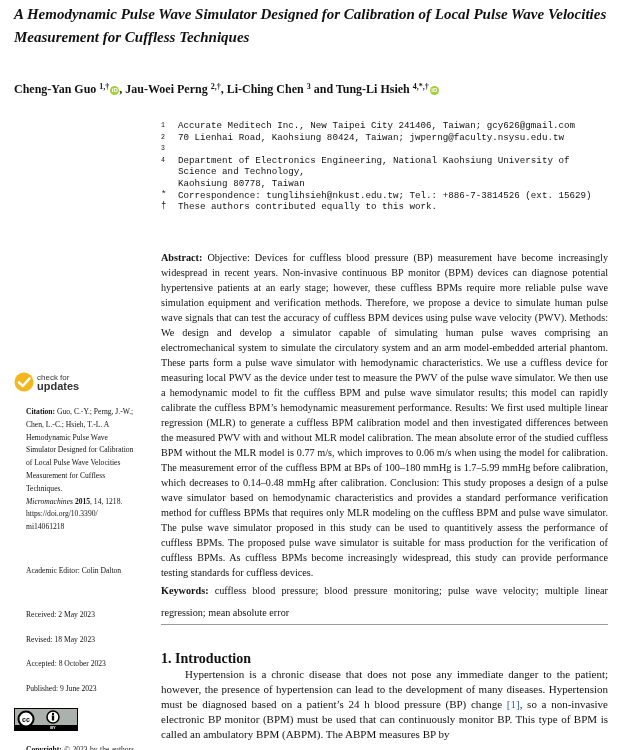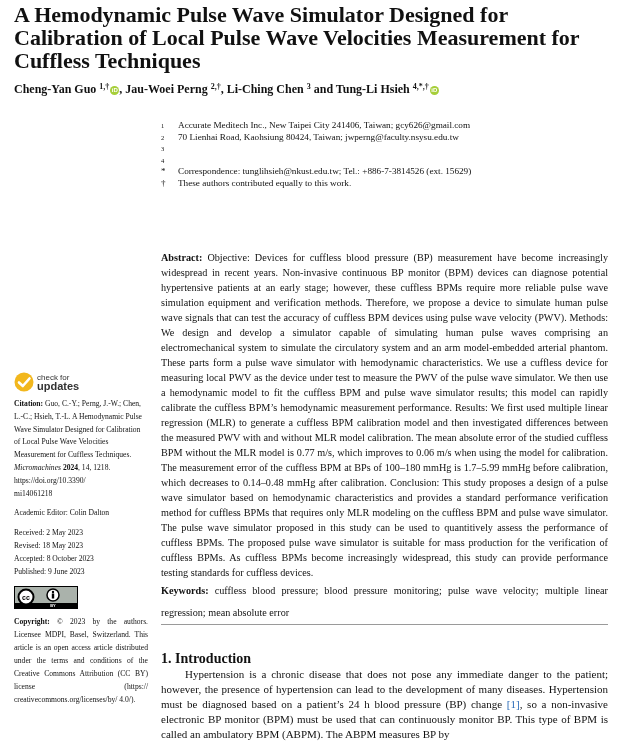--- a/index.html
+++ b/index.html
@@ -1,42 +1,42 @@
 <!DOCTYPE html>
 <html><head>
 <meta charset="utf-8">
 <style>
   html, body { margin: 0; padding: 0; background: #ffffff; }
   body { width: 618px; height: 750px; position: relative; overflow: hidden;
          font-family: "Liberation Serif", "DejaVu Serif", serif; color: #111; }
   .title { position: absolute; left: 14px; top: 3px; width: 600px;
-           font-family: "Liberation Serif", serif; font-weight: bold; font-size: 22px; line-height: 23px; color: #111; }
+           font-family: "Liberation Serif", serif; font-weight: bold; font-size: 15px; line-height: 23px; color: #111; font-style: italic; }
   .authors { position: absolute; left: 14px; top: 82px; font-size: 12px; font-weight: bold; white-space: nowrap; }
   .authors sup { font-size: 8px; font-weight: bold; vertical-align: 4px; }
   .orcid { display: inline-block; width: 9px; height: 9px; border-radius: 50%; background: #a6ce39;
            color: #fff; font-size: 6px; line-height: 9px; text-align: center; font-family: "Liberation Sans", sans-serif;
            vertical-align: 1px; margin-left: 1px; font-weight: bold; }
   .affils { position: absolute; left: 161px; top: 120px; width: 450px; font-size: 9.2px; line-height: 11.6px; }
-  .affil { display: flex; }
+  .affil { display: flex; font-family: Liberation Mono, monospace; }
   .affil .mark { width: 17px; flex: none; font-size: 6.5px; }
   .affil .mark.sym { font-size: 9px; }
   .abstract { position: absolute; left: 161px; top: 250px; width: 447px; font-size: 10.2px; line-height: 15px; text-align: justify; }
   .keywords { position: absolute; left: 161px; top: 580px; width: 447px; font-size: 10.2px; line-height: 22px; text-align: justify; }
   .divider { position: absolute; left: 161px; top: 624px; width: 447px; height: 1px; background: #9a9a9a; }
   .section-title { position: absolute; left: 161px; top: 651px; font-size: 14px; font-weight: bold; }
   .intro { position: absolute; left: 161px; top: 667px; width: 447px; font-size: 11px; line-height: 15px; text-align: justify; }
   .intro .ref { color: #2a6bb8; }
   .indent { display: inline-block; width: 24px; }
   .sidebar { position: absolute; left: 14px; top: 370px; width: 134px; font-size: 7.6px; line-height: 12.8px; }
   .cfu { display: flex; align-items: center; height: 24px; margin-bottom: 4px; }
   .cfu-icon { width: 20px; height: 20px; position: relative; margin-right: 3px; }
   .cfu-text { font-family: "Liberation Sans", sans-serif; line-height: 9px; color: #333; }
   .cfu-text .l1 { font-size: 8px; }
   .cfu-text .l2 { font-size: 11px; font-weight: bold; }
-  .sidebar p { margin: 0; }
+  .sidebar p { margin: 12px; }
   .gap { height: 7px; }
   .ccby { width: 62px; height: 21px; background: #aab2ab; border: 1px solid #000; position: relative; margin-top: 8px; margin-bottom: 6px; }
   .copyright { text-align: justify; font-size: 7.6px; line-height: 13px; }
 </style>
 </head>
 <body>
 
 <div class="title">A Hemodynamic Pulse Wave Simulator Designed for Calibration of Local Pulse Wave Velocities Measurement for Cuffless Techniques</div>
 
 <div class="authors">
@@ -54,20 +54,24 @@
       <span class="mark">2</span>
       <div>
         <div>70 Lienhai Road, Kaohsiung 80424, Taiwan; jwperng@faculty.nsysu.edu.tw</div>
       </div>
     </div>
   <div class="affil">
       <span class="mark">3</span>
     </div>
   <div class="affil">
       <span class="mark">4</span>
+      <div>
+        <div>Department of Electronics Engineering, National Kaohsiung University of Science and Technology,</div>
+        <div>Kaohsiung 80778, Taiwan</div>
+      </div>
     </div>
   <div class="affil">
       <span class="mark sym">*</span>
       <div>
         <div>Correspondence: tunglihsieh@nkust.edu.tw; Tel.: +886-7-3814526 (ext. 15629)</div>
       </div>
     </div>
   <div class="affil">
       <span class="mark sym">†</span>
       <div>
@@ -98,21 +102,21 @@
       <svg width="20" height="20" viewBox="0 0 20 20">
         <circle cx="10" cy="10" r="9.5" fill="#f2b71d"></circle>
         <path d="M5 10.5 L8.8 14 L15.5 6.5" stroke="#fff" stroke-width="2.6" fill="none" stroke-linecap="round" stroke-linejoin="round"></path>
       </svg>
     </div>
     <div class="cfu-text">
       <div class="l1">check for</div>
       <div class="l2">updates</div>
     </div>
   </div>
-  <p><b>Citation:</b> <span>Guo, C.-Y.; Perng, J.-W.; Chen, L.-C.; Hsieh, T.-L. A Hemodynamic Pulse Wave Simulator Designed for Calibration of Local Pulse Wave Velocities Measurement for Cuffless Techniques.</span><br><i>Micromachines</i> <b>2024</b><span>, 14, 1218.</span><br><span><span>https://doi.org/10.3390/</span><br><span>mi14061218</span></span></p>
+  <p><b>Citation:</b> <span>Guo, C.-Y.; Perng, J.-W.; Chen, L.-C.; Hsieh, T.-L. A Hemodynamic Pulse Wave Simulator Designed for Calibration of Local Pulse Wave Velocities Measurement for Cuffless Techniques.</span><br><i>Micromachines</i> <b>2015</b><span>, 14, 1218.</span><br><span><span>https://doi.org/10.3390/</span><br><span>mi14061218</span></span></p>
   <div class="gap"></div>
   <p>Academic Editor: Colin Dalton</p>
   <div class="gap"></div>
   <p>Received: 2 May 2023</p>
   <p>Revised: 18 May 2023</p>
   <p>Accepted: 8 October 2023</p>
   <p>Published: 9 June 2023</p>
   <div class="ccby">
     <svg width="62" height="21" viewBox="0 0 62 21">
       <rect x="0" y="0" width="62" height="21" fill="#aab2ab"></rect>

